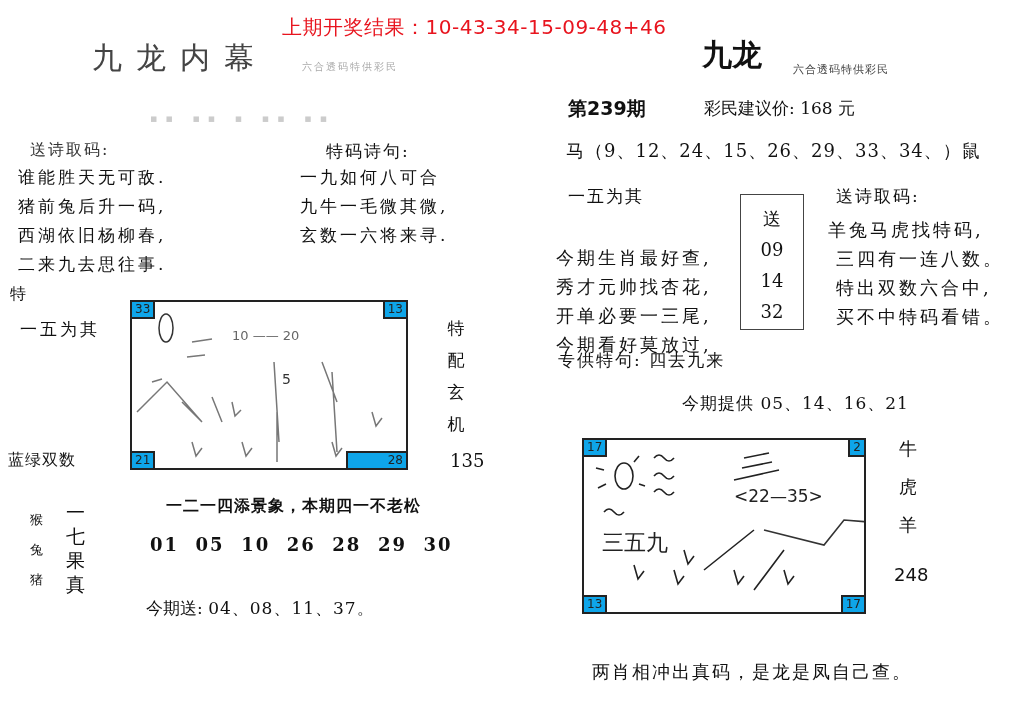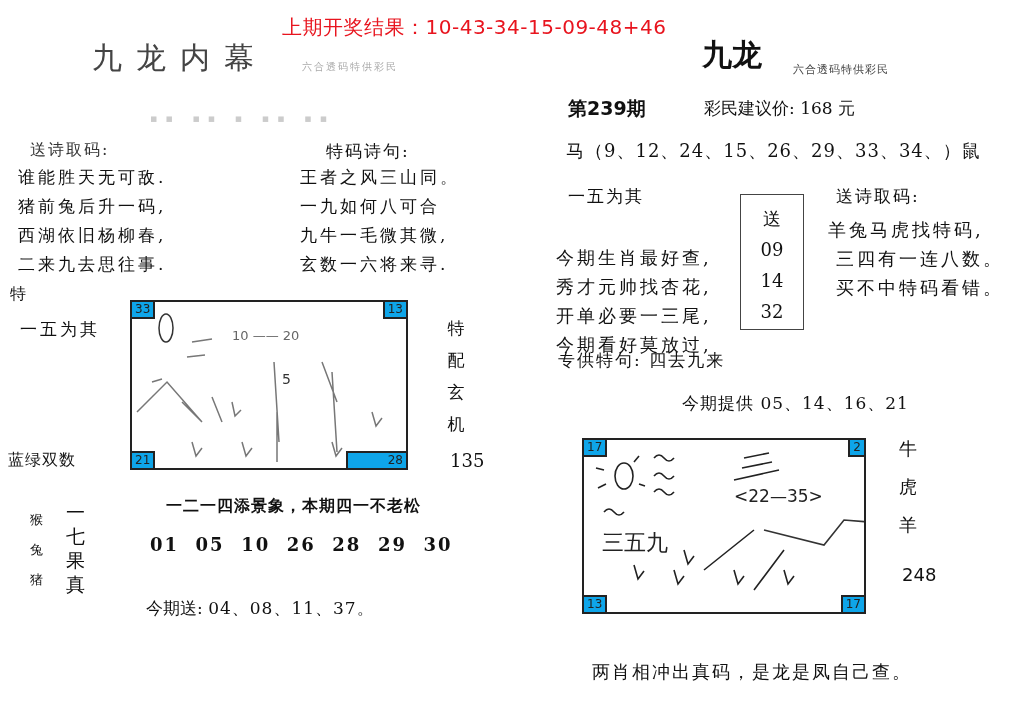--- a/index.html
+++ b/index.html
@@ -40,21 +40,20 @@
 <div class="abs" style="left:30px;top:140px;font-size:16px;color:#333;letter-spacing:2px;">送诗取码:</div>
 <div class="abs" style="left:326px;top:140px;font-size:17px;letter-spacing:2px;">特码诗句:</div>
 
 <div class="abs poem" style="left:18px;top:163px;">
   <div>谁能胜天无可敌.</div>
   <div>猪前兔后升一码,</div>
   <div>西湖依旧杨柳春,</div>
   <div>二来九去思往事.</div>
 </div>
 <div class="abs poem" style="left:300px;top:163px;">
-  <div>王者之风三山同。</div>
   <div>一九如何八可合</div>
   <div>九牛一毛微其微,</div>
   <div>玄数一六将来寻.</div>
 </div>
 
 <div class="abs" style="left:10px;top:284px;font-size:16px;">特</div>
 <div class="abs" style="left:20px;top:318px;font-size:17px;letter-spacing:3px;">一五为其</div>
 <div class="abs" style="left:8px;top:450px;font-size:16px;letter-spacing:1px;">蓝绿双数</div>
 
 <div class="sketch" style="left:130px;top:300px;width:274px;height:166px;">
@@ -126,20 +125,21 @@
 <div class="boxnums">
   <div>送</div>
   <div>09</div>
   <div>14</div>
   <div>32</div>
 </div>
 
 <div class="abs poem" style="left:828px;top:215px;line-height:29px;font-size:18px;">
   <div>羊兔马虎找特码,</div>
   <div style="padding-left:8px;">三四有一连八数。</div>
+  <div style="padding-left:8px;">特出双数六合中,</div>
   <div style="padding-left:8px;">买不中特码看错。</div>
 </div>
 
 <div class="abs" style="left:558px;top:349px;font-size:17px;letter-spacing:2px;">
   <span>专供特句:</span>
   <span>四去九来</span>
 </div>
 
 <div class="abs" style="left:682px;top:392px;font-size:17px;letter-spacing:1px;">
   <span>今期提供</span>
@@ -164,15 +164,15 @@
   <div class="corner" style="right:-2px;top:-2px;">2</div>
   <div class="corner" style="left:-2px;bottom:-2px;">13</div>
   <div class="corner" style="right:-2px;bottom:-2px;">17</div>
 </div>
 
 <div class="abs" style="left:896px;top:430px;font-size:18px;line-height:38px;text-align:center;width:24px;">
   <div>牛</div>
   <div>虎</div>
   <div>羊</div>
 </div>
-<div class="abs" style="left:894px;top:564px;font-size:18px;font-family:'DejaVu Sans','Liberation Sans',sans-serif;margin-left:8px;">248</div>
+<div class="abs" style="left:894px;top:564px;font-size:18px;font-family:'DejaVu Sans','Liberation Sans',sans-serif;">248</div>
 
 <div class="abs" style="left:592px;top:660px;font-size:18px;letter-spacing:2px;">两肖相冲出真码，是龙是凤自己查。</div>
 
 </body></html>

